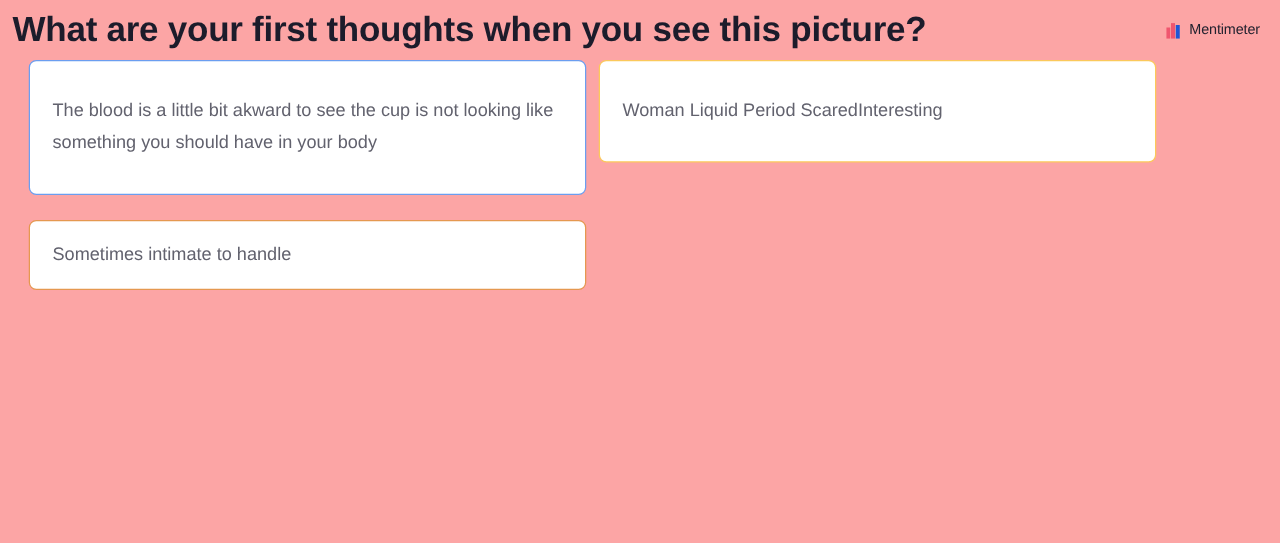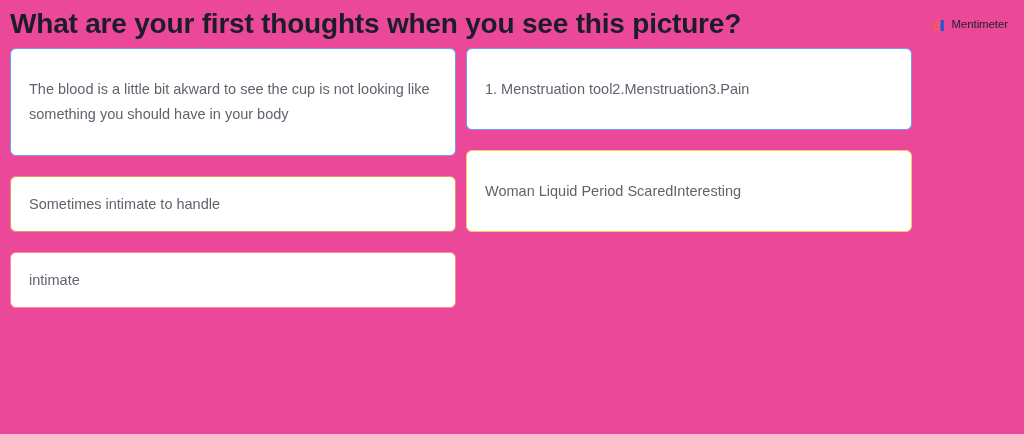--- a/index.html
+++ b/index.html
@@ -9,21 +9,21 @@
     height: 434px;
     background: #ffffff;
     font-family: "Liberation Sans", sans-serif;
     overflow: hidden;
   }
 
   .page {
     position: relative;
     width: 1024px;
     height: 434px;
-    background: #ec4899;
+    background: #fca5a5;
   }
 
   
   .header {
     position: absolute;
     top: 0;
     left: 0;
     width: 1024px;
     height: 48px;
     display: flex;
@@ -60,21 +60,21 @@
     font-weight: 400;
     color: #21212e;
     letter-spacing: -0.1px;
     white-space: nowrap;
   }
 
   
   .board {
     position: absolute;
     top: 48px;
-    left: 0;
+    left: 13px;
     width: 924px;
     height: 386px;
     display: flex;
     gap: 10px;
     padding: 0 12px 0 10px;
   }
 
   .column {
     flex: 1 1 0;
     display: flex;
@@ -129,29 +129,23 @@
 
   <div class="board">
 
     <div class="column">
       <div class="card h-3" style="border-color: rgb(107, 158, 240);">
         <span class="card-text">The blood is a little bit akward to see the cup is not looking like something you should have in your body</span>
       </div>
       <div class="card h-1" style="border-color: rgb(229, 152, 80);">
         <span class="card-text">Sometimes intimate to handle</span>
       </div>
-      <div class="card h-1" style="border-color: rgb(244, 145, 142);">
-        <span class="card-text">intimate</span>
-      </div>
     </div>
 
     <div class="column">
-      <div class="card h-2" style="border-color: rgb(107, 158, 240);">
-        <span class="card-text">1. Menstruation tool2.Menstruation3.Pain</span>
-      </div>
       <div class="card h-2" style="border-color: rgb(251, 201, 91);">
         <span class="card-text">Woman Liquid Period ScaredInteresting</span>
       </div>
     </div>
 
 
   </div>
 </div>
 
 </body></html>

